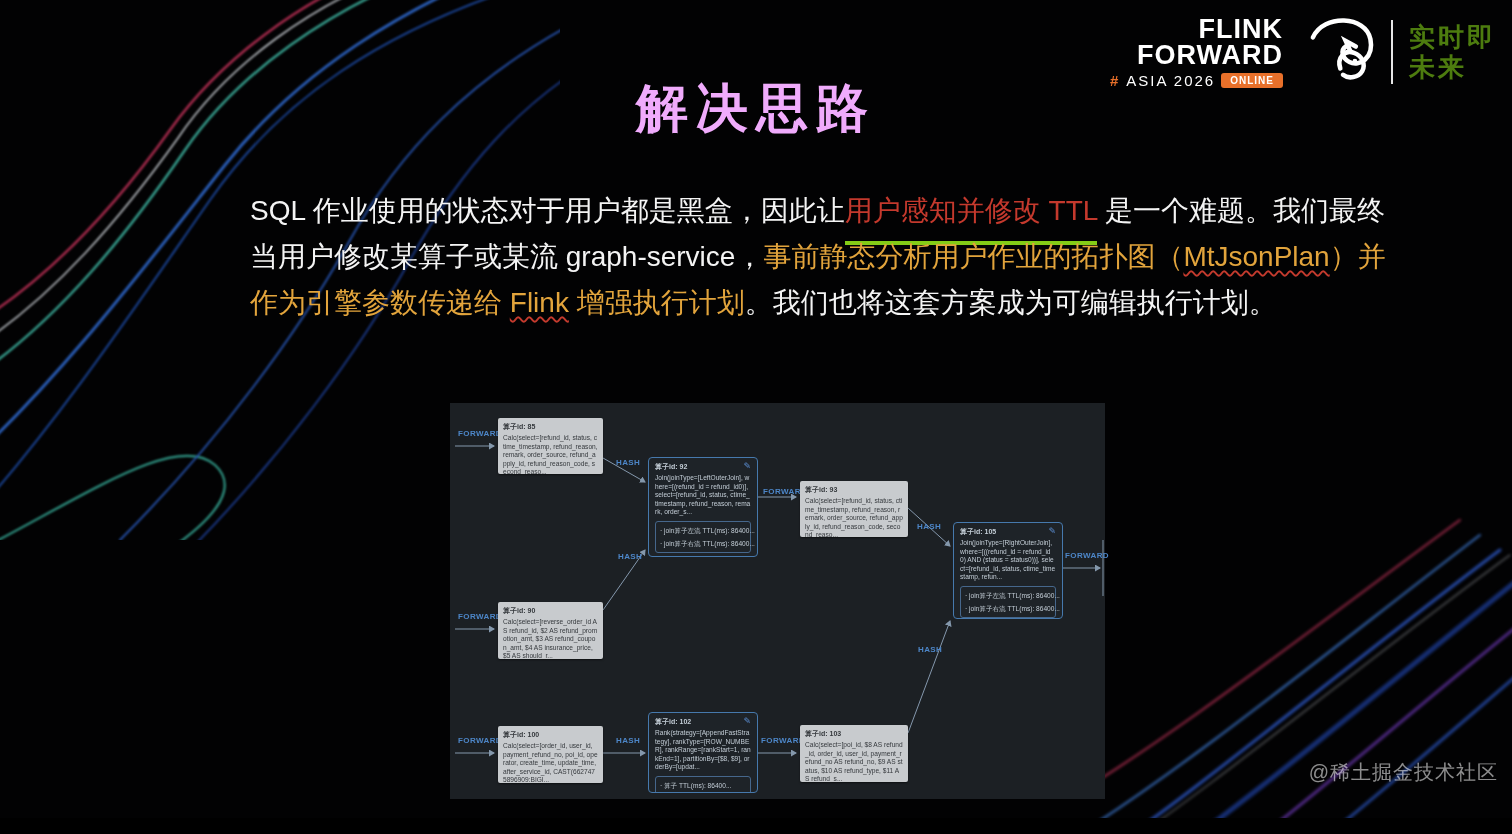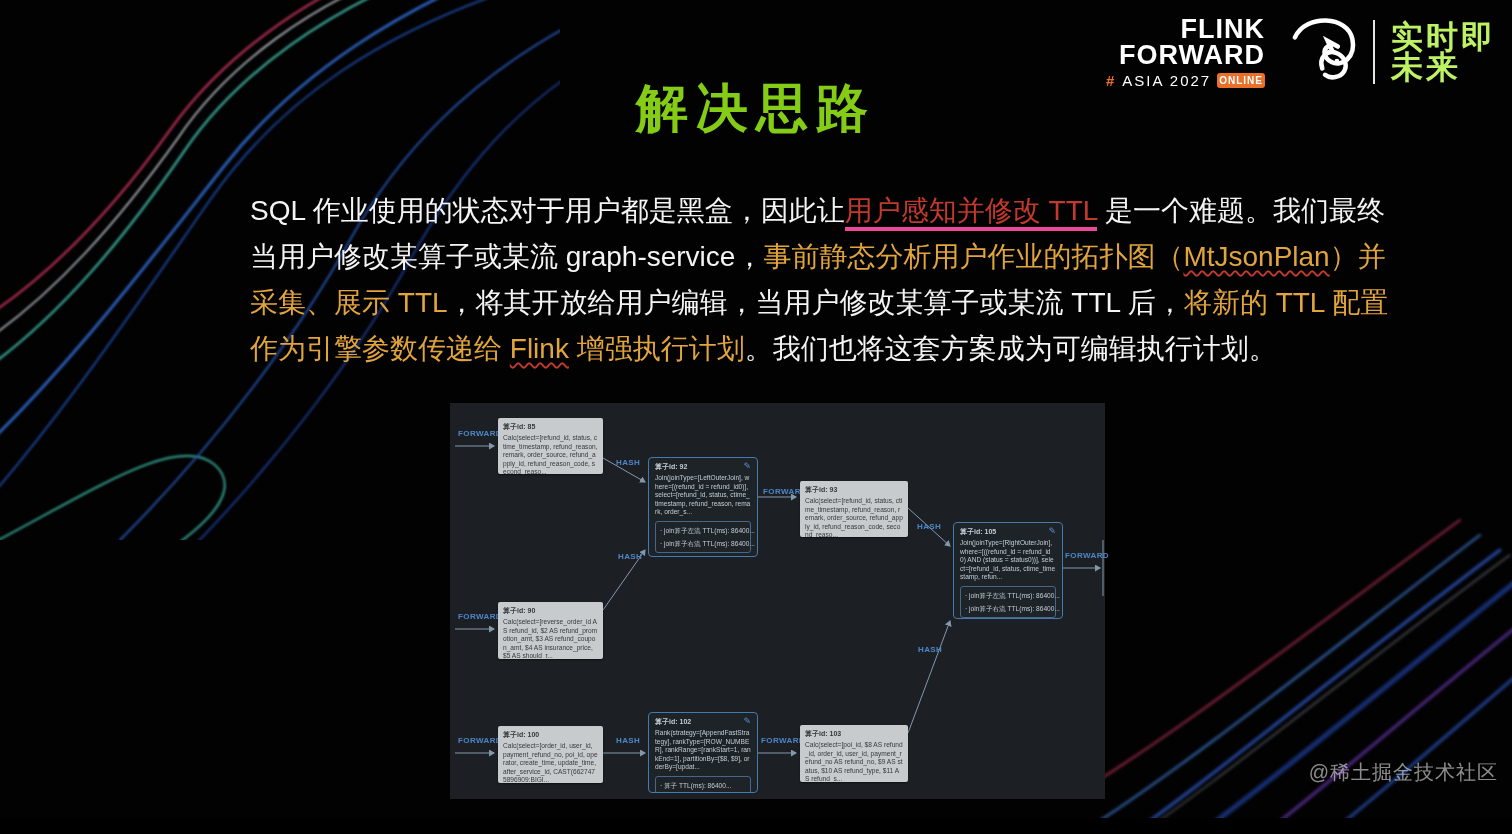--- a/index.html
+++ b/index.html
@@ -9,33 +9,33 @@
   .deco-tl{left:0;top:0;}
   .deco-br{left:1080px;top:510px;}
 
   
   .logo{position:absolute;top:10px;right:16px;display:flex;align-items:center;}
   .logo-text{text-align:right;color:#fff;}
   .logo-word{font-weight:900;font-size:27px;line-height:26px;letter-spacing:1px;}
   .logo-sub{margin-top:4px;font-size:15px;letter-spacing:2px;display:flex;align-items:center;justify-content:flex-end;gap:6px;color:#fff;}
   .logo-hash{color:#e8702a;font-weight:bold;}
   .online-badge{background:#e8702a;color:#fff;font-size:10px;font-weight:bold;letter-spacing:1px;
-                padding:2px 2px;border-radius:3px;}
+                padding:2px 9px;border-radius:3px;}
   .squirrel{margin-left:4px;}
   .logo-divider{width:2px;height:64px;background:#fff;opacity:.9;margin:0 16px 0 12px;}
-  .tagline{color:#bef264;font-weight:800;font-size:32px;line-height:30px;letter-spacing:3px;}
+  .tagline{color:#4d7c0f;font-weight:800;font-size:26px;line-height:30px;letter-spacing:3px;}
 
   
-  .title{position:absolute;top:74px;left:0;width:100%;text-align:center;color:#84cc16;
+  .title{position:absolute;top:74px;left:0;width:100%;text-align:center;color:#f0abfc;
          font-size:52px;font-weight:900;letter-spacing:8px;margin:0;}
   .para{position:absolute;left:250px;top:188px;width:1030px;}
   .line{margin:0;font-size:28px;line-height:46px;white-space:nowrap;}
   .w{color:#f4f4f4;}
   .o{color:#e2a43c;}
-  .r{color:#c4392d;border-bottom:4px solid #ec4899;padding-bottom:1px;}
+  .r{color:#c4392d;border-bottom:4px solid #84cc16;padding-bottom:15px;}
   .wavy{text-decoration-line:underline;text-decoration-style:wavy;text-decoration-color:#c43a2d;
         text-decoration-thickness:2px;text-underline-offset:4px;}
 
   
   .diagram{position:absolute;left:450px;top:403px;width:655px;height:396px;background:#1c2024;}
   .edges{position:absolute;left:0;top:0;}
   .edge-label{position:absolute;color:#4d86c8;font-size:8px;font-weight:bold;letter-spacing:.4px;}
   .node{position:absolute;overflow:hidden;box-sizing:border-box;}
   .node.plain{background:#c8cbce;color:#35393d;border-radius:2px;padding:4px 5px;
               box-shadow:0 1px 2px rgba(0,0,0,.5);}
@@ -79,21 +79,21 @@
       <path d="M120,420 C240,340 360,230 490,120" stroke="#23469e" stroke-width="3"></path>
     </g>
   </svg>
 
   <header class="logo">
     <div class="logo-text">
       <div class="logo-word">FLINK</div>
       <div class="logo-word">FORWARD</div>
       <div class="logo-sub">
         <span class="logo-hash">#</span>
-        <span>ASIA 2027</span>
+        <span>ASIA 2026</span>
         <span class="online-badge">ONLINE</span>
       </div>
     </div>
     <svg class="squirrel" width="92" height="84" viewBox="0 0 100 92">
       <g fill="none" stroke="#fff" stroke-width="5" stroke-linecap="round">
         <path d="M28,30 C40,4 86,6 91,32 C95,52 79,63 68,57 C60,53 58,44 64,40"></path>
         <path d="M58,64 C54,52 63,43 73,47 C82,50 86,60 82,67 C78,74 67,76 61,71"></path>
         <path d="M69,45 L64,34 L75,40"></path>
       </g>
       <circle cx="74" cy="56" r="2.6" fill="#fff"></circle>
@@ -106,23 +106,20 @@
   </header>
 
   <h1 class="title">解决思路</h1>
 
   <div class="para">
     <p class="line">
       <span class="w">SQL 作业使用的状态对于用户都是黑盒，因此让</span><span class="r">用户感知并修改 TTL</span><span class="w"> 是一个难题。我们最终</span>
     </p>
     <p class="line">
       <span class="w">当用户修改某算子或某流 graph-service，</span><span class="o">事前静态分析用户作业的拓扑图（</span><span class="o wavy">MtJsonPlan</span><span class="o">）并</span>
-    </p>
-    <p class="line">
-      <span class="o">采集、展示 TTL</span><span class="w">，将其开放给用户编辑，当用户修改某算子或某流 TTL 后，</span><span class="o">将新的 TTL 配置</span>
     </p>
     <p class="line">
       <span class="o">作为引擎参数传递给 </span><span class="o wavy">Flink</span><span class="o"> 增强执行计划</span><span class="w">。我们也将这套方案成为可编辑执行计划。</span>
     </p>
   </div>
 
   <div class="diagram">
 
     <svg class="edges" width="655" height="396" viewBox="0 0 655 396">
       <defs>

